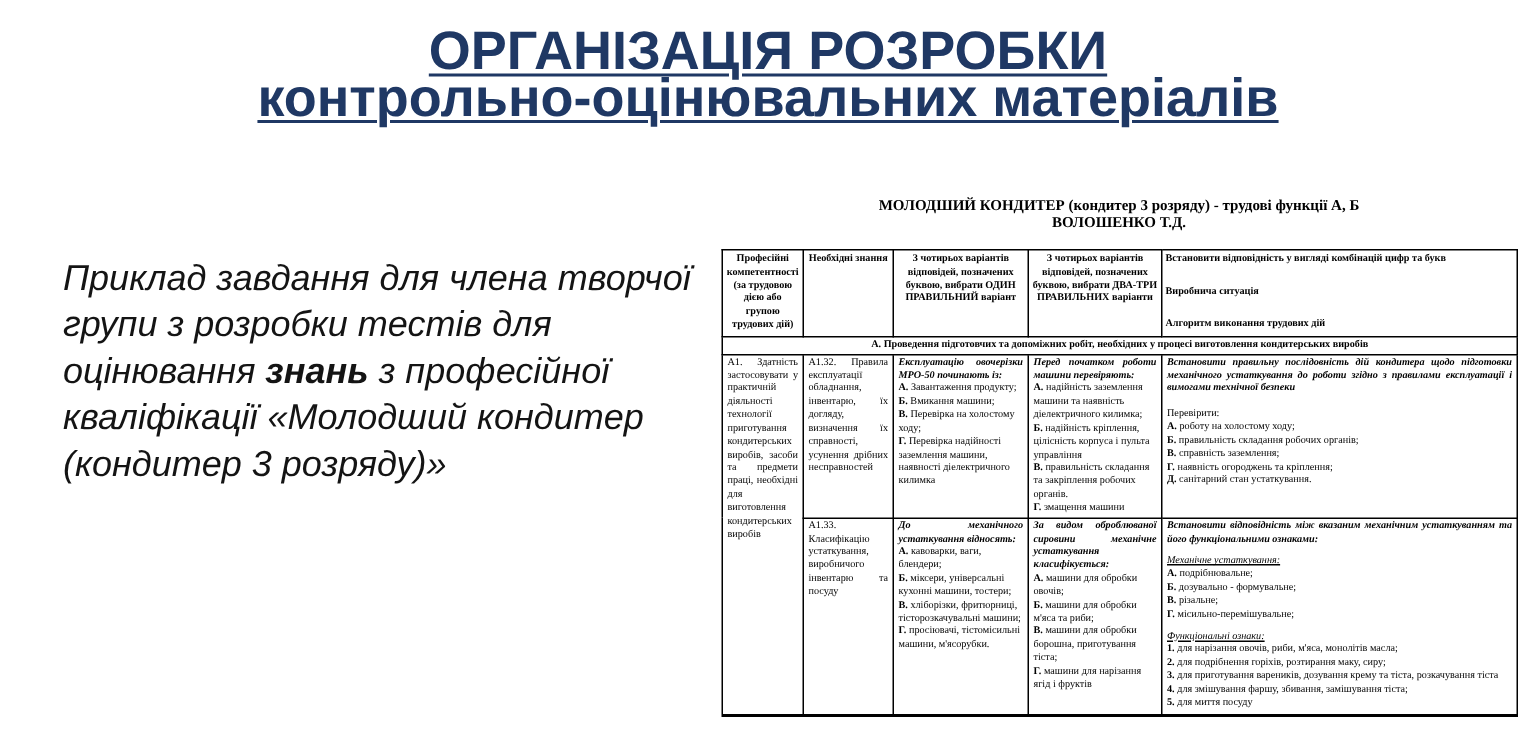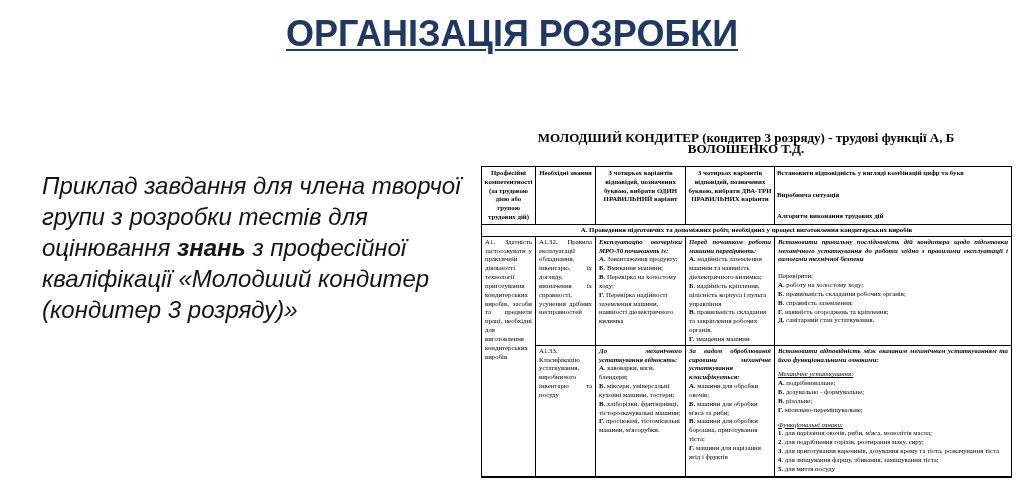--- a/index.html
+++ b/index.html
@@ -22,21 +22,21 @@
     position:absolute; left:42px; top:170px; width:424px; margin:0;
     font-style:italic; font-size:24px; line-height:31px; color:#141414;
   }
   .intro .b { font-weight:bold; }
 
   
   .doc {
     position:absolute; left:481px; top:132px; width:530px;
     font-family:"Liberation Serif", serif; color:#000;
   }
-  .caption { text-align:center; font-weight:bold; font-size:13px; line-height:11px; margin-bottom:12px; }
+  .caption { text-align:center; font-weight:bold; font-size:10px; line-height:11px; margin-bottom:12px; }
 
   table.assessment {
     border-collapse:collapse; table-layout:fixed; width:530px;
     font-size:6.8px; line-height:1.3; border:1px solid #000; border-bottom-width:2px;
   }
   table.assessment th, table.assessment td {
     border:1px solid #000; vertical-align:top; padding:1px 3px; overflow:hidden;
   }
   tr.header-row th { font-weight:bold; padding:2px 2px; }
   th.th-center { text-align:center; vertical-align:middle; }
@@ -50,20 +50,21 @@
   .opt .m { font-weight:bold; }
   .group-heading { font-style:italic; text-decoration:underline; margin-top:6px; }
 </style>
 </head>
 <body>
 
 <div class="slide">
 
   <div class="slide-title">
     <span>ОРГАНІЗАЦІЯ РОЗРОБКИ</span>
+    <span>контрольно-оцінювальних матеріалів</span>
   </div>
 
   <p class="intro"><span>Приклад завдання для члена творчої групи з розробки тестів для оцінювання </span><span class="b">знань</span><span> з професійної кваліфікації «Молодший кондитер (кондитер 3 розряду)»</span></p>
 
   <div class="doc">
     <div class="caption">
       <div>МОЛОДШИЙ КОНДИТЕР (кондитер 3 розряду) - трудові функції А, Б</div>
       <div>ВОЛОШЕНКО Т.Д.</div>
     </div>
     <table class="assessment">

